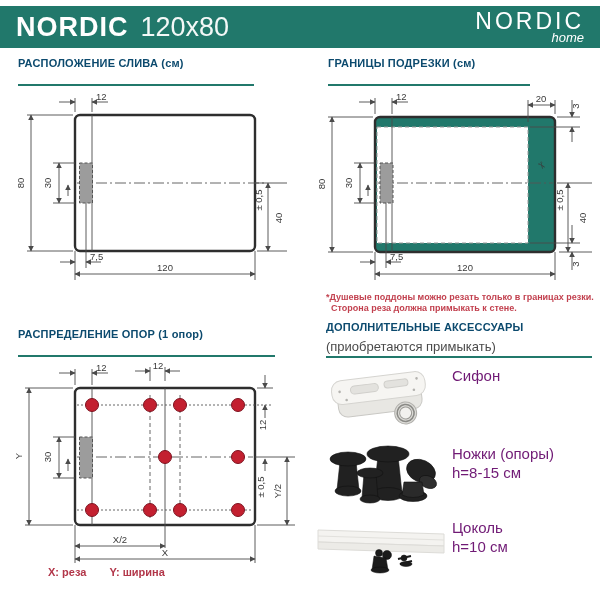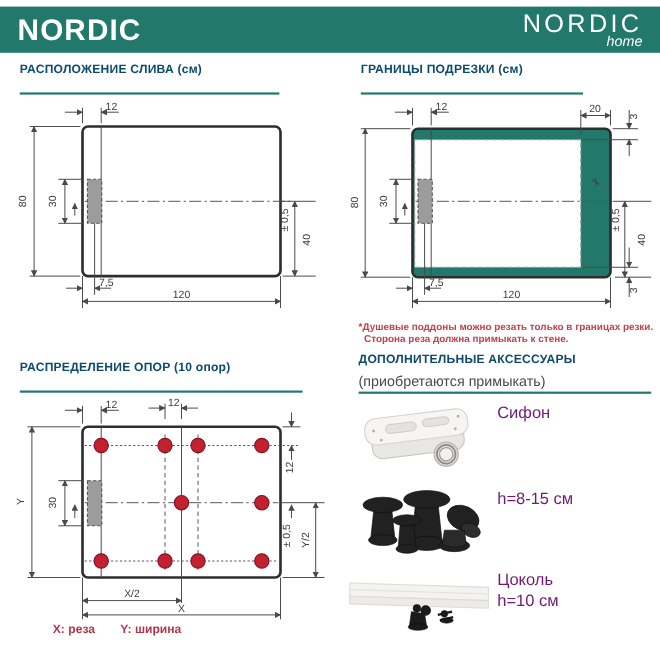--- a/index.html
+++ b/index.html
@@ -36,33 +36,34 @@
   .legend span{margin-right:20px;}
   .acc-label{position:absolute;font-size:15px;color:#701a75;line-height:19px;white-space:nowrap;}
 </style>
 </head>
 <body>
 
 <div class="page">
 
   <div class="header">
     <span class="product">NORDIC</span>
+    <span class="size">120x80</span>
     <div class="logo">
       <div class="brand">NORDIC</div>
       <div class="tagline">home</div>
     </div>
   </div>
 
   <div class="sec-title" style="left:18px;top:57px;">РАСПОЛОЖЕНИЕ СЛИВА (см)</div>
   <div class="rule" style="left:18px;top:84px;width:236px;"></div>
 
   <div class="sec-title" style="left:328px;top:57px;">ГРАНИЦЫ ПОДРЕЗКИ (см)</div>
   <div class="rule" style="left:328px;top:84px;width:202px;"></div>
 
-  <div class="sec-title" style="left:18px;top:328px;">РАСПРЕДЕЛЕНИЕ ОПОР (10 опор)</div>
+  <div class="sec-title" style="left:18px;top:328px;">РАСПРЕДЕЛЕНИЕ ОПОР (1 опор)</div>
   <div class="rule" style="left:18px;top:355px;width:257px;"></div>
 
   <div class="sec-title" style="left:326px;top:321px;text-align:right;">ДОПОЛНИТЕЛЬНЫЕ АКСЕССУАРЫ</div>
   <div class="sec-sub" style="left:326px;top:339px;">(приобретаются примыкать)</div>
   <div class="rule" style="left:326px;top:356px;width:266px;"></div>
 
   <svg style="left:15px;top:92px;" width="290" height="200" viewBox="0 0 290 200">
     <defs>
       <marker id="m1" viewBox="0 0 10 10" refX="9" refY="5" markerWidth="6.5" markerHeight="6.5" orient="auto-start-reverse">
         <path d="M0,0L10,5L0,10z" fill="#4a4a4a"></path>
@@ -283,20 +284,21 @@
       <path d="M44,36 L42,60 Q50,65 58,60 L56,36 Z"></path>
         <ellipse cx="50" cy="61" rx="10" ry="4"></ellipse>
       <ellipse cx="50" cy="35" rx="13" ry="5"></ellipse>
       <ellipse cx="101" cy="33" rx="15" ry="11" transform="rotate(24 101 33)"></ellipse>
       <ellipse cx="108" cy="44" rx="9" ry="6" transform="rotate(24 108 44)" fill="#2e2e2e"></ellipse>
       <ellipse cx="93" cy="58" rx="14" ry="5.5"></ellipse>
         <path d="M84,44 L82,57 Q93,62 104,57 L102,44 Z" fill="#2a2a2a"></path>
     </g>
   </svg>
   <div class="acc-label" style="left:452px;top:444px;">
+    <div>Ножки (опоры)</div>
     <div>h=8-15 см</div>
   </div>
 
   <svg style="left:316px;top:512px;" width="130" height="62" viewBox="0 0 130 62">
     <polygon points="2,18 128,22 128,34 2,30" fill="#f4f3f0" stroke="#dddcd8"></polygon>
     <polygon points="2,30 128,34 128,41 2,37" fill="#ecebe7" stroke="#dddcd8"></polygon>
     <line x1="2" y1="24" x2="128" y2="28" stroke="#e2e1dd" stroke-width="1"></line>
     <g fill="#1b1b1b" stroke="#0d0d0d" stroke-width=".5">
       <circle cx="63" cy="41" r="3.5"></circle>
         <circle cx="71" cy="43" r="4.5"></circle>

